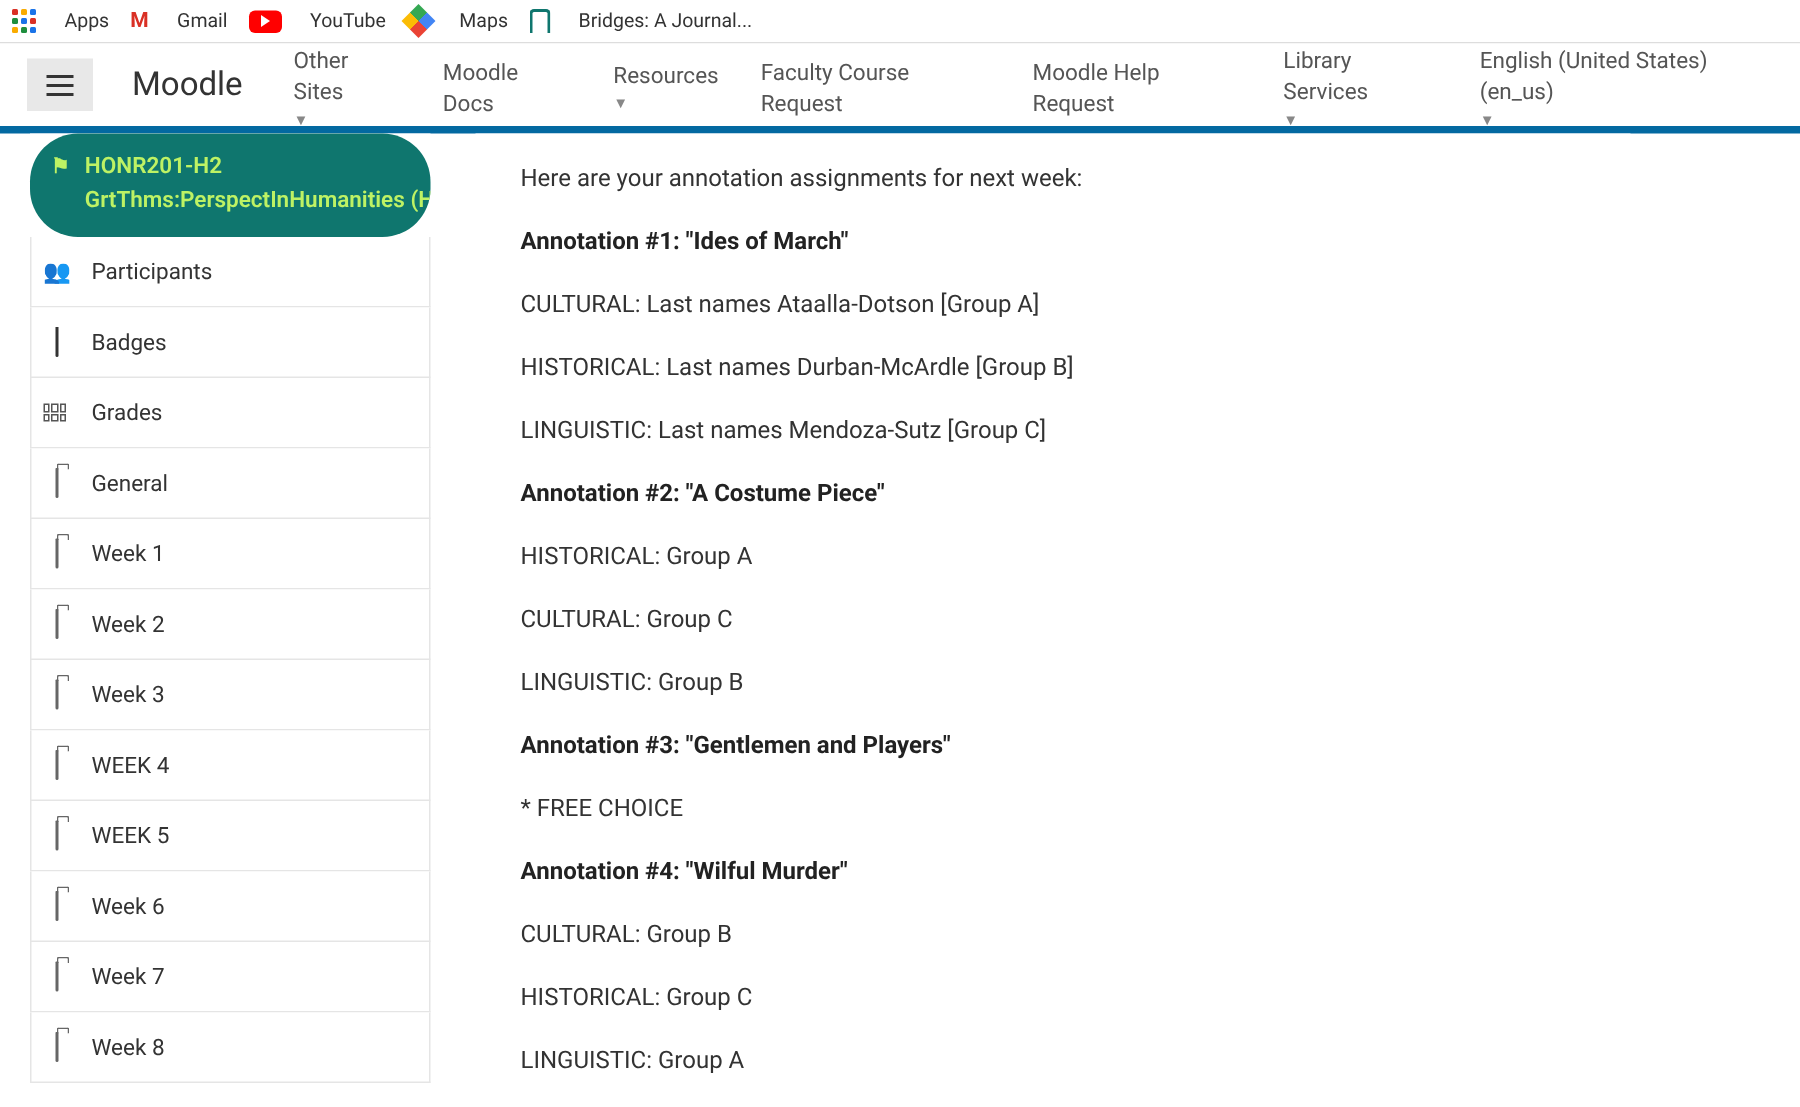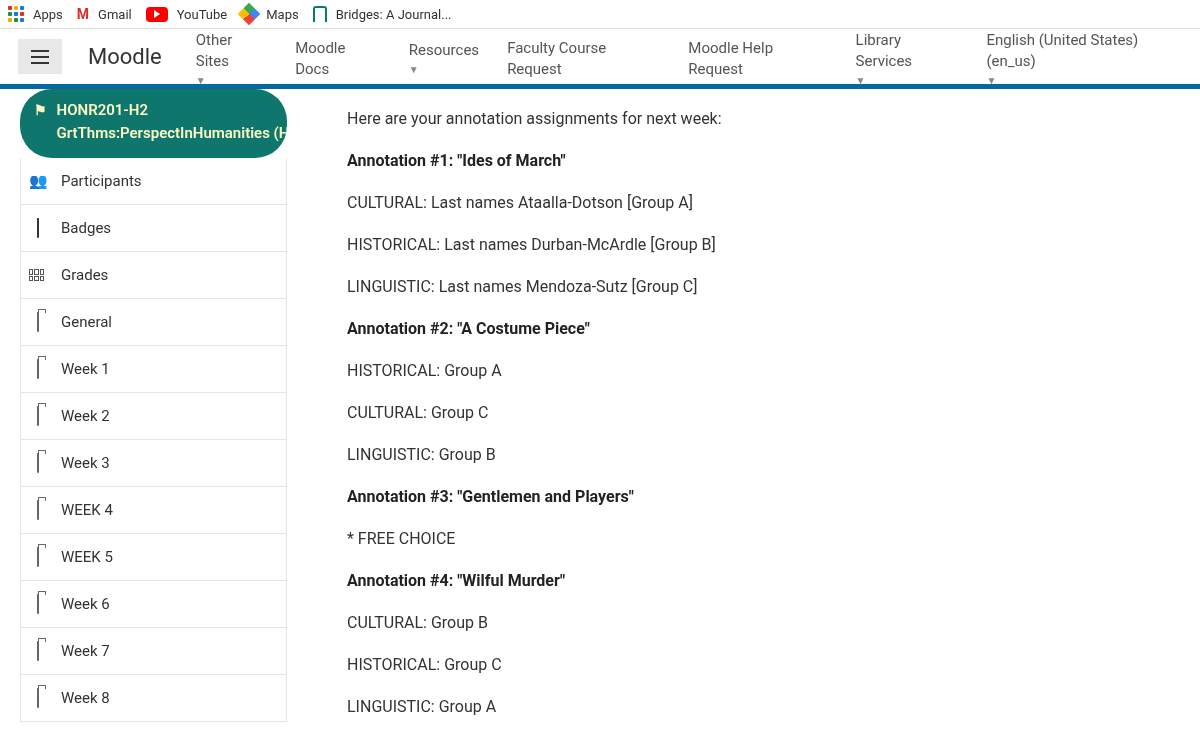--- a/index.html
+++ b/index.html
@@ -1,20 +1,20 @@
 <!DOCTYPE html>
 <html><head>
   <meta charset="utf-8">
   <style>
     * { box-sizing: border-box; margin: 0; padding: 0; }
     body { font-family: -apple-system, BlinkMacSystemFont, "Segoe UI", Roboto, Arial, sans-serif; background: #fff; color: #333; width: 1200px; }
     
     
     .bookmark-bar { display: flex; align-items: center; padding: 3px 8px; border-bottom: 1px solid #ddd; background: #fff; font-size: 13px; gap: 14px; height: 29px; }
-    .bookmark { display: flex; align-items: center; gap: 9px; cursor: pointer; color: #333; text-align: right; }
+    .bookmark { display: flex; align-items: center; gap: 19px; cursor: pointer; color: #333; text-align: right; }
     .apps-icon { display: grid; grid-template-columns: repeat(3, 4px); grid-template-rows: repeat(3, 4px); gap: 2px; }
     .apps-icon span { width: 4px; height: 4px; border-radius: 1px; }
     .apps-icon span:nth-child(1){background:#d93025}.apps-icon span:nth-child(2){background:#f9ab00}.apps-icon span:nth-child(3){background:#1a73e8}.apps-icon span:nth-child(4){background:#1e8e3e}.apps-icon span:nth-child(5){background:#1a73e8}.apps-icon span:nth-child(6){background:#d93025}.apps-icon span:nth-child(7){background:#f9ab00}.apps-icon span:nth-child(8){background:#1e8e3e}.apps-icon span:nth-child(9){background:#1a73e8}
     .gmail-letter { color:#d93025; font-weight:bold; font-size:14px; }
     .youtube-icon { width:22px; height:15px; background:#ff0000; border-radius:4px; display:flex; align-items:center; justify-content:center; }
     .youtube-icon::after { content:""; width:0; height:0; border-left:6px solid #fff; border-top:4px solid transparent; border-bottom:4px solid transparent; }
     .maps-icon { width:16px; height:16px; background: conic-gradient(#4285f4 0 90deg, #ea4335 90deg 180deg, #fbbc05 180deg 270deg, #34a853 270deg 360deg); transform: rotate(45deg); }
     .bridges-icon { width:14px; height:16px; border:2px solid #0f766e; border-radius:3px 3px 0 0; border-bottom:none; }
     
     
@@ -25,21 +25,21 @@
     .moodle-brand { font-size:22px; font-weight:400; color:#333; display:flex; align-items:center; padding:0 20px 0 26px; }
     .nav-links { display:flex; flex:1; }
     .nav-link { padding:10px 14px 6px; font-size:15px; color:#555; cursor:pointer; display:flex; flex-direction:column; justify-content:center; line-height:1.4; }
     .nav-caret { font-size:10px; color:#888; margin-top:2px; }
     
     
     .layout { display:flex; }
     
     
     .sidebar { width:267px; margin-left:20px; background:#fff; }
-    .course-header { background:#0f766e; color:#fef9c3; padding:10px 14px 14px; font-size:15px; font-weight:600; line-height:1.5; display:flex; gap:10px; overflow:hidden; white-space:nowrap;border-radius:32px; }
+    .course-header { background:#0f766e; color:#bef264; padding:10px 14px 14px; font-size:15px; font-weight:600; line-height:1.5; display:flex; gap:10px; overflow:hidden; white-space:nowrap;border-radius:32px; }
     .flag-icon::before { content:"\2691"; font-size:14px; }
     .side-item { display:flex; align-items:center; gap:14px; padding:14px 8px; border:1px solid #e5e5e5; border-top:none; font-size:15px; color:#333; cursor:pointer; background:#fff; }
     .side-icon { width:18px; text-align:center; color:#555; font-size:15px; }
     .folder-o { width:15px; height:11px; border:1.5px solid #666; border-radius:1px 1px 2px 2px; position:relative; }
     .folder-o::before { content:""; position:absolute; top:-4px; left:0; width:6px; height:3px; border:1.5px solid #666; border-bottom:none; border-radius:1px 1px 0 0; }
     .users-icon::before { content:"\1F465"; }
     .shield-icon { width:13px; height:15px; border:1.5px solid #333; border-radius:2px 2px 7px 7px; }
     .grid-icon { width:15px; height:12px; display:grid; grid-template-columns:repeat(3,1fr); grid-template-rows:repeat(2,1fr); gap:1px; }
     .grid-icon span { border:1px solid #555; }
     

